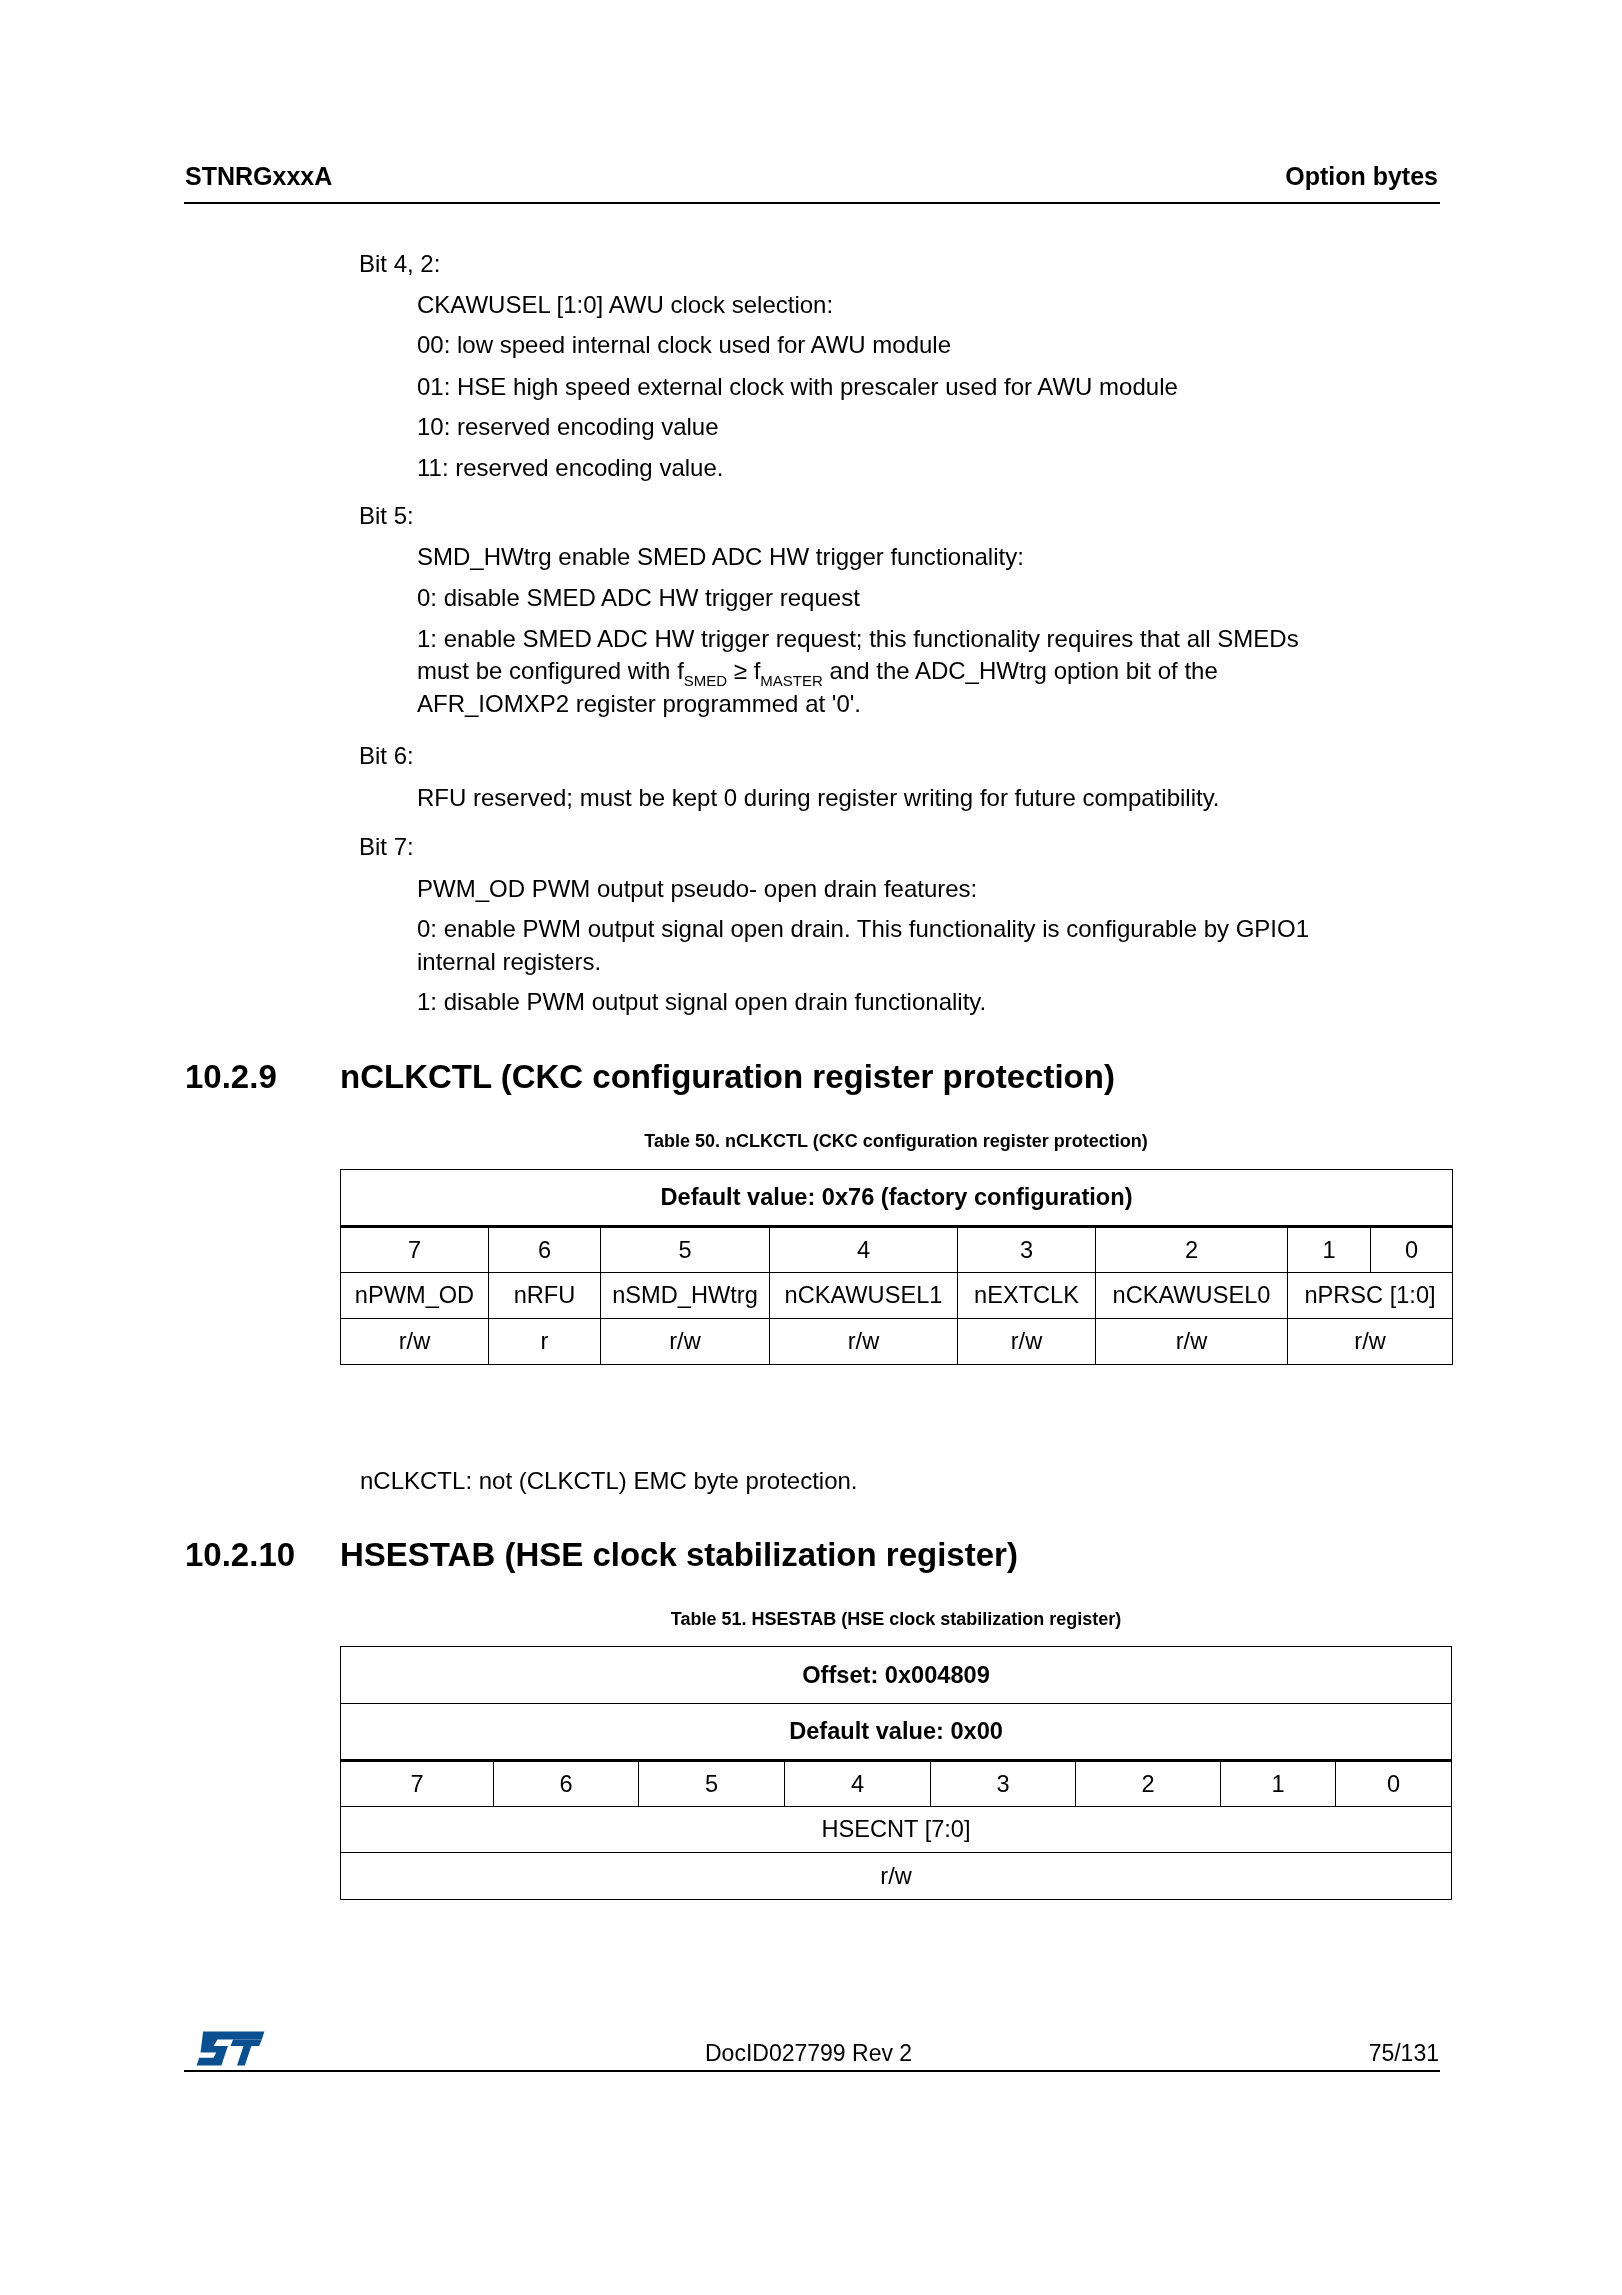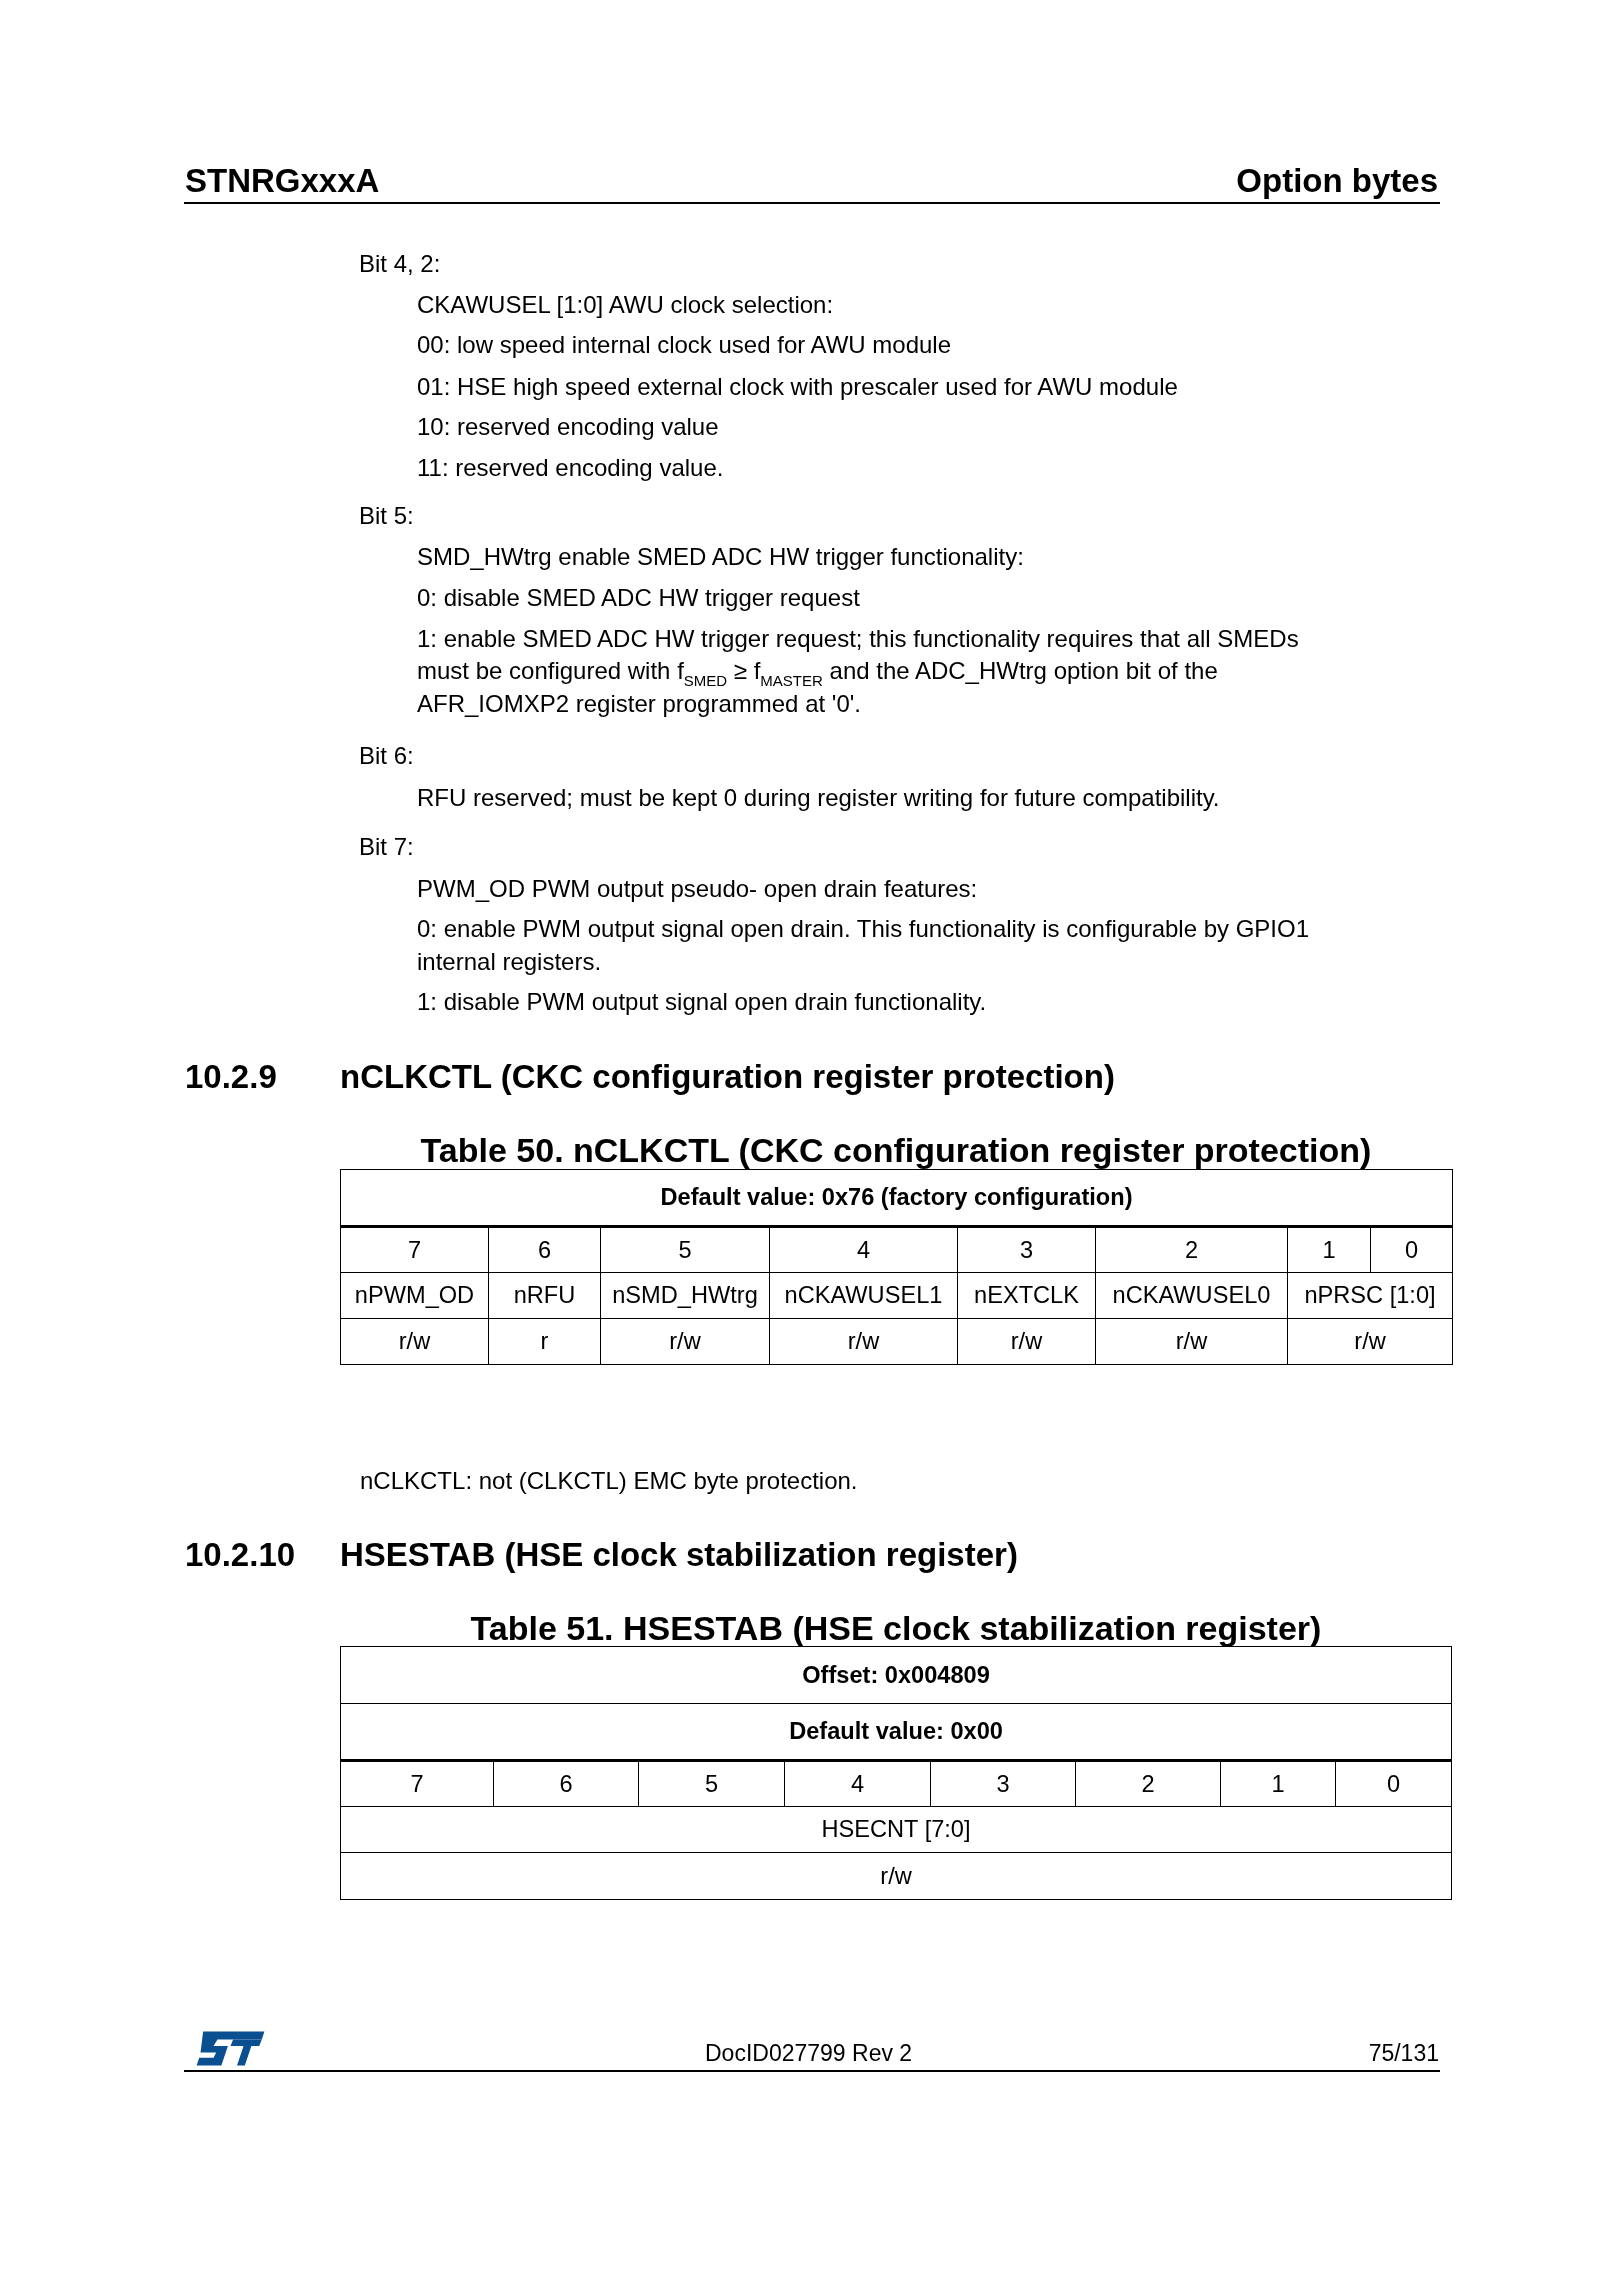--- a/index.html
+++ b/index.html
@@ -1,26 +1,26 @@
 <!DOCTYPE html>
 <html style="font-size:10.5px"><head>
 <meta charset="utf-8">
 <style>
   html, body { margin: 0; padding: 0; background: #ffffff; }
   body { width: 1622px; height: 2295px; position: relative; overflow: hidden;
          font-family: "Liberation Sans", sans-serif; color: #000; }
   .abs { position: absolute; white-space: nowrap; }
-  .hdr { font-weight: bold; font-size: 33px; top: 162px; }
+  .hdr { font-weight: bold; font-size: 25px; top: 162px; }
   .rule { position: absolute; left: 184px; width: 1256px; height: 2px; background: #000; }
   .body-text { font-size: 24px; line-height: 29px; margin-left: 20px; }
   .bit-label { left: 339px; }
   .indent { left: 397px; }
   .sec-num { left: 185px; font-weight: bold; font-size: 33px; }
   .sec-title { left: 340px; font-weight: bold; font-size: 33px; }
-  .caption { font-weight: bold; font-size: 34px; width: 1112px; left: 340px; text-align: center; }
+  .caption { font-weight: bold; font-size: 18px; width: 1112px; left: 340px; text-align: center; }
   sub { font-size: 15px; vertical-align: -6.5px; line-height: 0; }
 
   table.reg { position: absolute; left: 340px; width: 1112px; border-collapse: collapse; table-layout: fixed; }
   table.reg td { border: 1.3px solid #000; text-align: center; font-size: 23.6px; padding: 0; overflow: hidden; white-space: nowrap; }
   table.reg td.thin { border-left: 0.7px solid #000; border-right: 0.7px solid #000; }
   table.reg tr.hdrrow td { font-weight: bold; }
   table.reg tr.bitrow td { border-top: 3.3px solid #000; }
 
   .footer-text { font-size: 23px; top: 2040px; }
   .logo { position: absolute; left: 194px; top: 2030px; width: 73px; height: 37px; }

